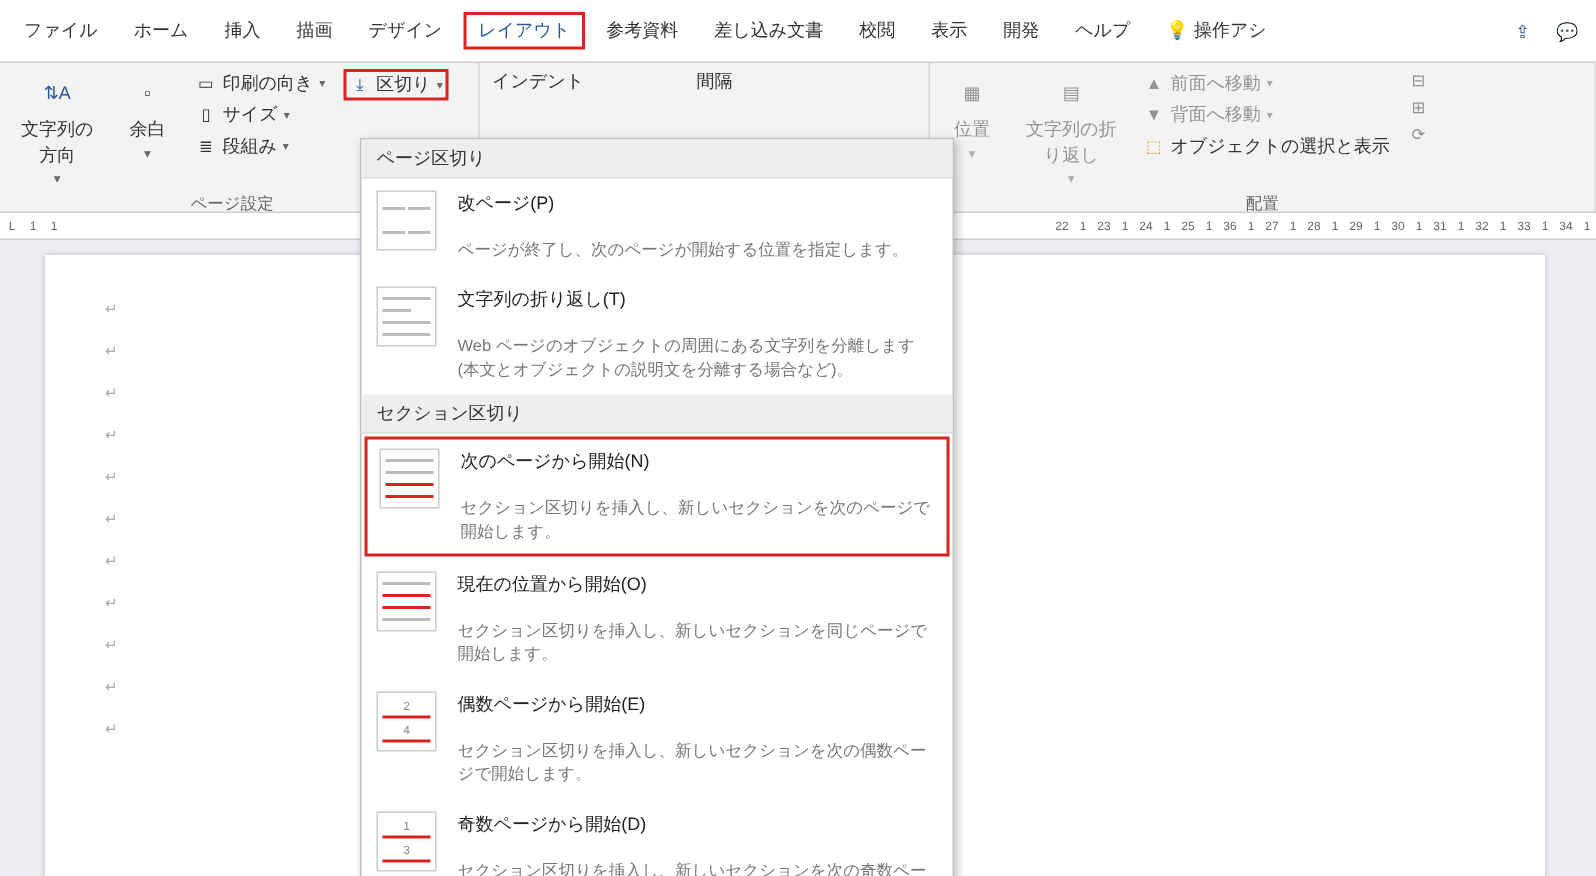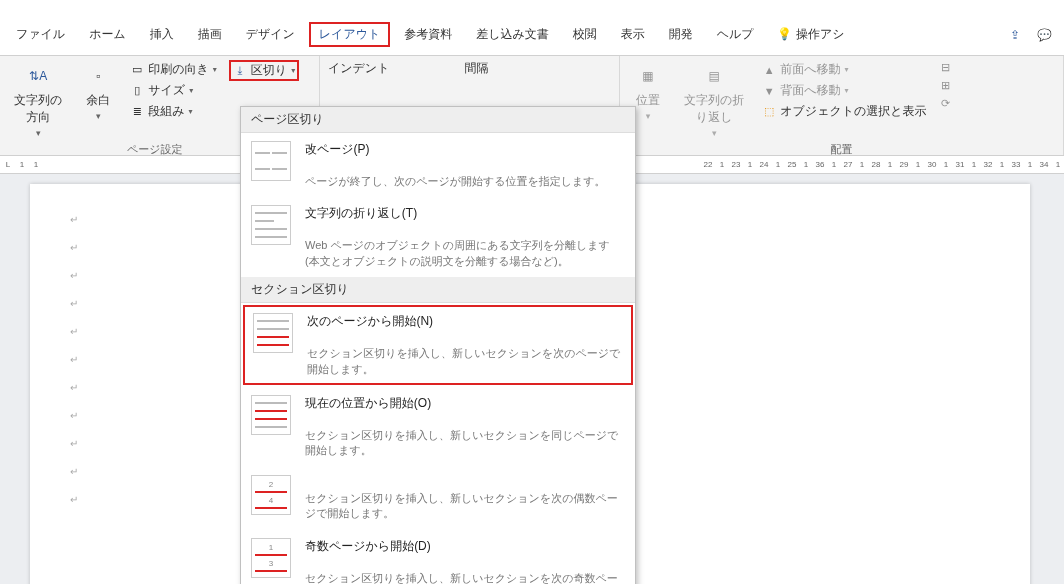--- a/index.html
+++ b/index.html
@@ -1,17 +1,17 @@
 <!DOCTYPE html>
 <html><head>
 <meta charset="utf-8">
 <style>
   * { box-sizing: border-box; margin: 0; padding: 0; }
   body { font-family: "Yu Gothic UI", "Meiryo", sans-serif; font-size: 12px; color: #333; background: #fff; width: 1064px; height: 584px; overflow: hidden; position: relative; }
-  .tabbar { display: flex; align-items: center; height: 42px; border-bottom: 1px solid #d0d0d0; padding: 0 6px; gap: 4px; margin-top: 14px; }
+  .tabbar { display: flex; align-items: center; height: 42px; border-bottom: 1px solid #d0d0d0; padding: 0 6px; gap: 4px; }
   .tab { padding: 4px 10px; cursor: pointer; }
   .tab.active { color: #2b579a; border: 2px solid #d22; padding: 2px 8px; }
   .tabbar .spacer { flex: 1; }
   .tabbar .ricon { width: 26px; height: 22px; display: flex; align-items: center; justify-content: center; }
   .ribbon { display: flex; height: 100px; border-bottom: 1px solid #d0d0d0; background: #f3f3f3; position: relative; }
   .group { border-right: 1px solid #d8d8d8; padding: 4px 8px; display: flex; flex-direction: column; justify-content: space-between; height: 100%; }
   .group-body { display: flex; gap: 10px; }
   .group-label { text-align: center; color: #666; font-size: 11px; padding-top: 2px; }
   .big-btn { display: flex; flex-direction: column; align-items: center; gap: 2px; padding: 2px 6px; }
   .big-btn .glyph { width: 28px; height: 28px; display: flex; align-items: center; justify-content: center; }
@@ -228,20 +228,21 @@
     </div>
 
     <div class="menu-item">
       <div class="menu-icon">
           <div class="num">2</div>
           <div class="ln red"></div>
           <div class="num">4</div>
           <div class="ln red"></div>
         </div>
       <div class="menu-text">
+        <div class="menu-title">偶数ページから開始(E)</div>
         <div class="menu-desc">セクション区切りを挿入し、新しいセクションを次の偶数ページで開始します。</div>
       </div>
     </div>
 
     <div class="menu-item">
       <div class="menu-icon">
           <div class="num">1</div>
           <div class="ln red"></div>
           <div class="num">3</div>
           <div class="ln red"></div>

